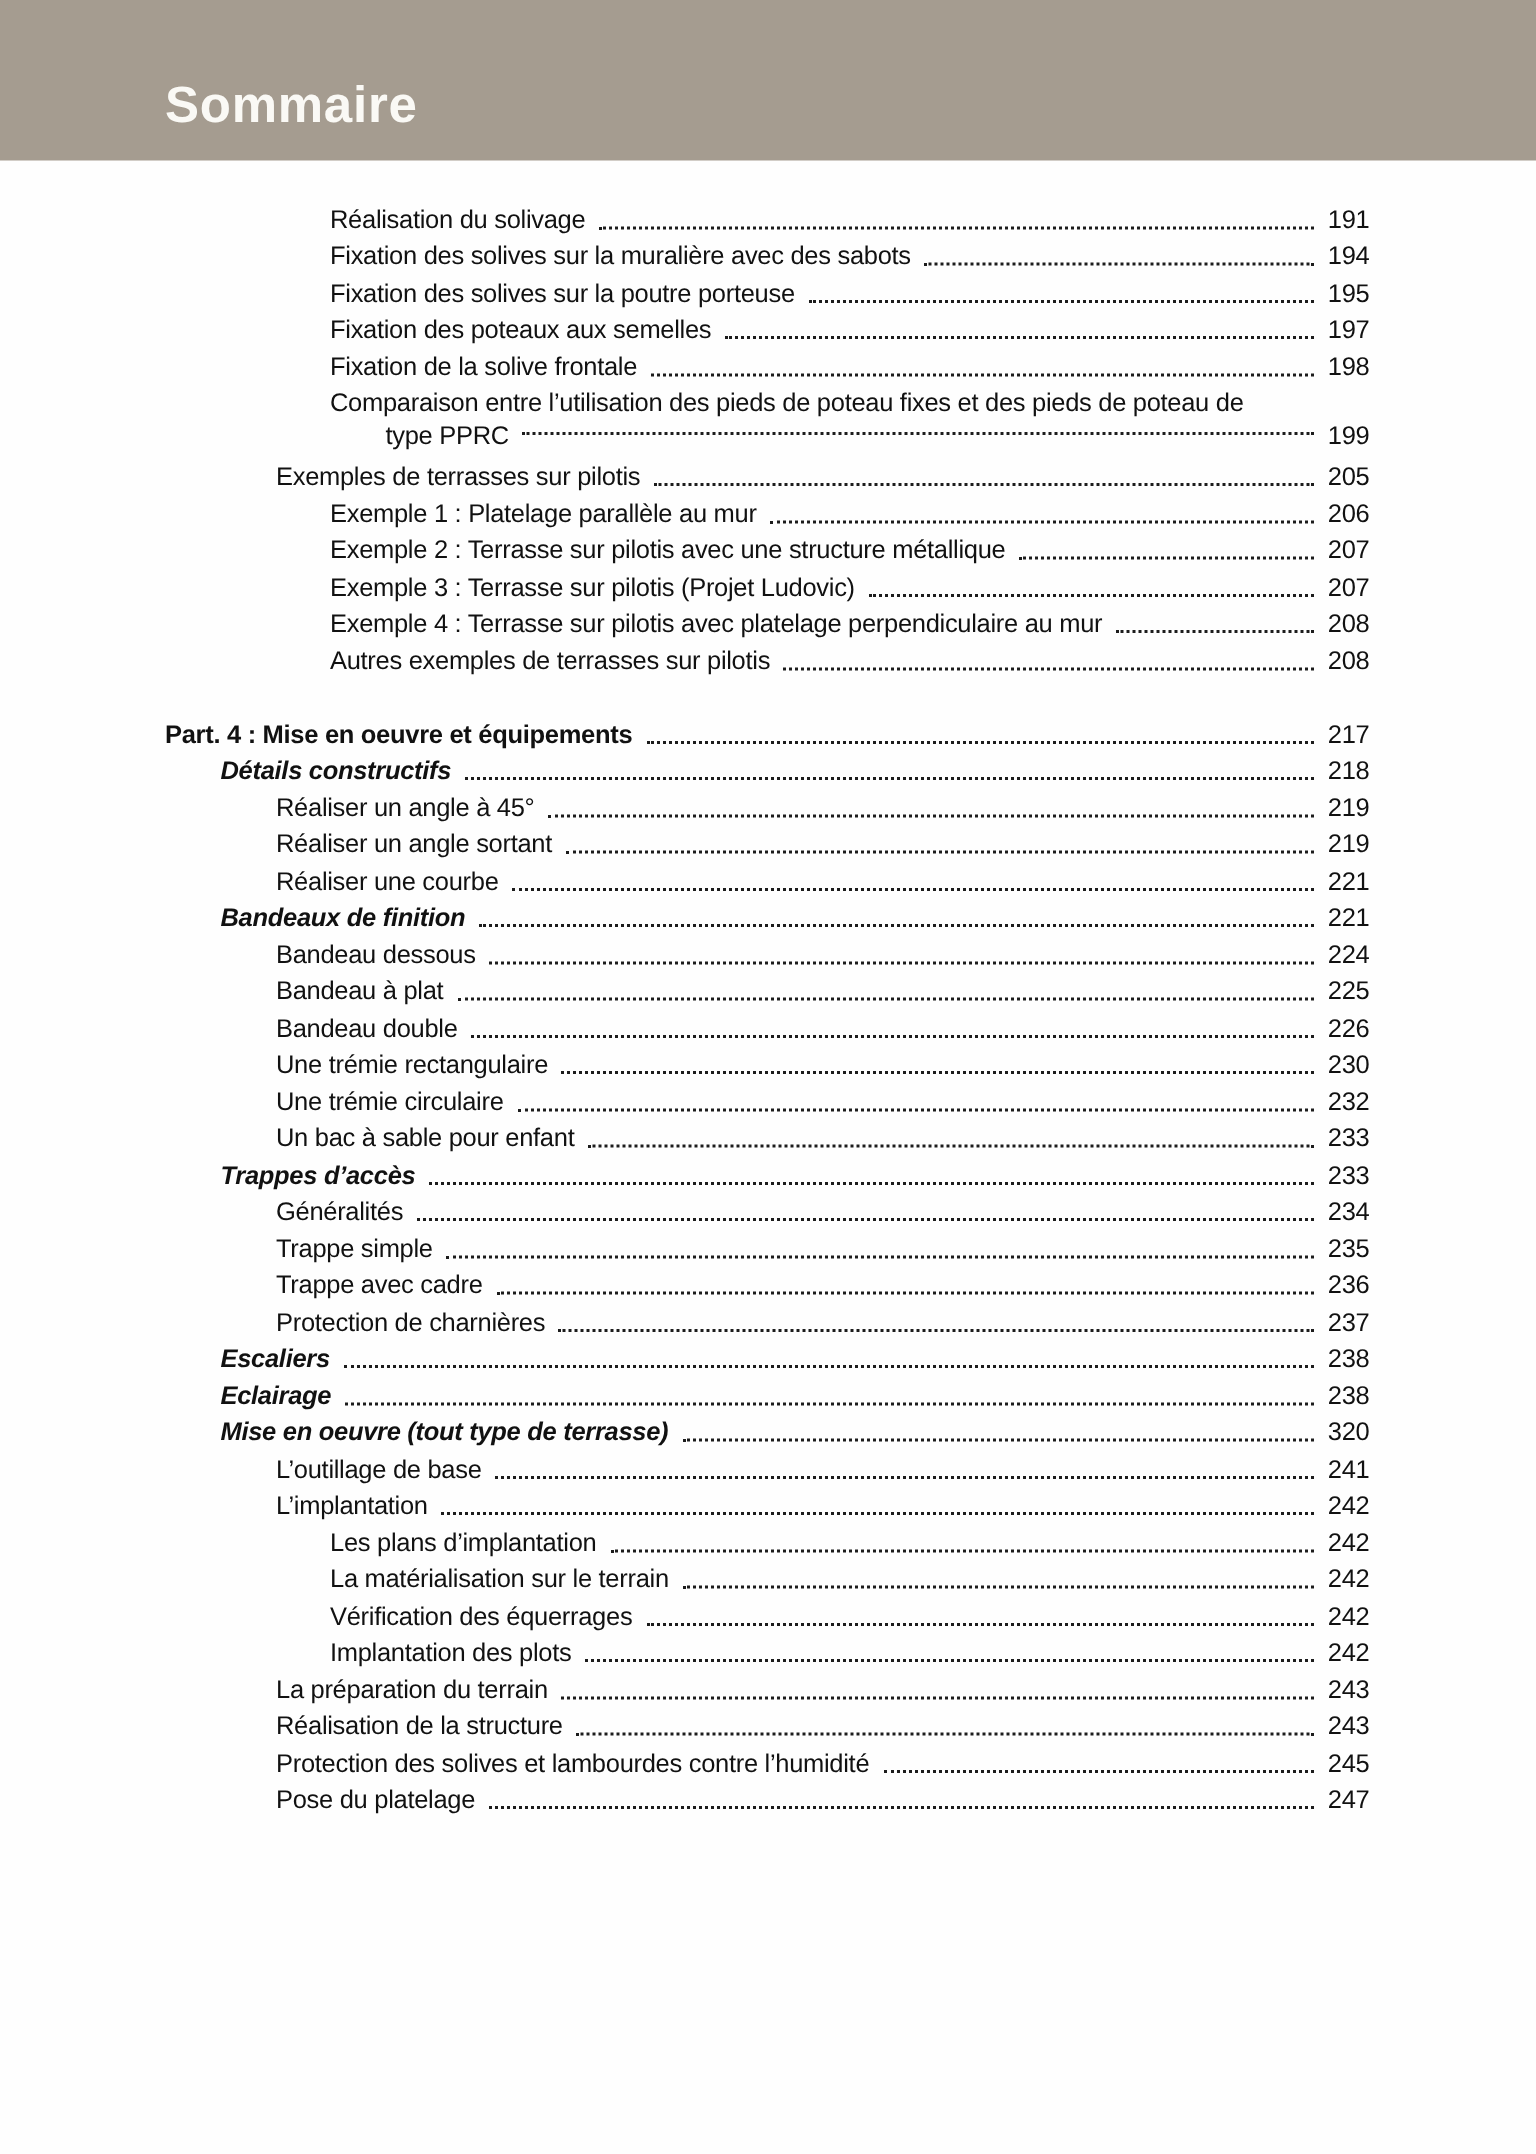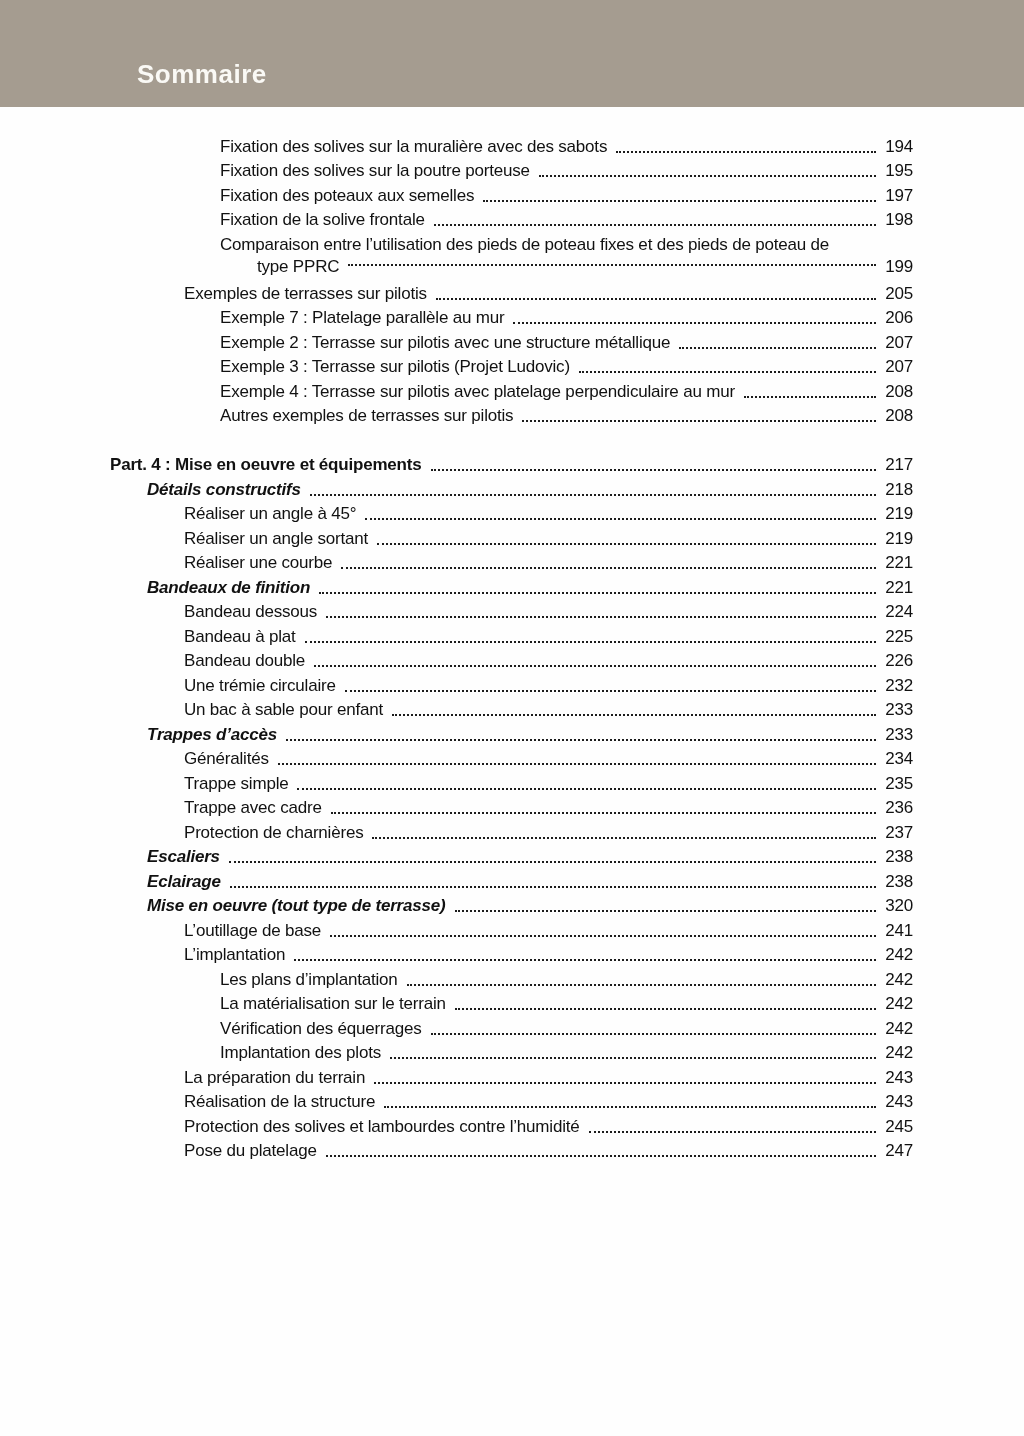--- a/index.html
+++ b/index.html
@@ -15,25 +15,24 @@
     background: #fefefe;
   }
   .header-band {
     width: 1024px; height: 107px;
     background: #a59c90;
     display: flex;
     align-items: flex-end;
   }
   .header-title {
     color: #faf9f5;
-    font-size: 26px;
+    font-size: 34px;
     font-weight: bold;
     letter-spacing: 0.5px;
     padding: 0 0 17px 110px;
-    margin-left: 27px;
   }
   .toc {
     padding: 25px 111px 0 110px;
     font-size: 17px;
     color: #111111;
     letter-spacing: -0.2px;
   }
   .toc-row {
     display: flex;
     align-items: flex-end;
@@ -66,20 +65,25 @@
 </head>
 <body>
 
 <div class="page">
   <div class="header-band">
     <div class="header-title">Sommaire</div>
   </div>
 
   <div class="toc" id="toc-container">
       <div class="toc-row lvl-3 style-regular">
+        <span class="toc-label">Réalisation du solivage</span>
+        <span class="toc-dots"></span>
+        <span class="toc-page">191</span>
+      </div>
+      <div class="toc-row lvl-3 style-regular">
         <span class="toc-label">Fixation des solives sur la muralière avec des sabots</span>
         <span class="toc-dots"></span>
         <span class="toc-page">194</span>
       </div>
       <div class="toc-row lvl-3 style-regular">
         <span class="toc-label">Fixation des solives sur la poutre porteuse</span>
         <span class="toc-dots"></span>
         <span class="toc-page">195</span>
       </div>
       <div class="toc-row lvl-3 style-regular">
@@ -99,21 +103,21 @@
         <span class="toc-label">type PPRC</span>
         <span class="toc-dots"></span>
         <span class="toc-page">199</span>
       </div>
       <div class="toc-row lvl-2 style-regular">
         <span class="toc-label">Exemples de terrasses sur pilotis</span>
         <span class="toc-dots"></span>
         <span class="toc-page">205</span>
       </div>
       <div class="toc-row lvl-3 style-regular">
-        <span class="toc-label">Exemple 7 : Platelage parallèle au mur</span>
+        <span class="toc-label">Exemple 1 : Platelage parallèle au mur</span>
         <span class="toc-dots"></span>
         <span class="toc-page">206</span>
       </div>
       <div class="toc-row lvl-3 style-regular">
         <span class="toc-label">Exemple 2 : Terrasse sur pilotis avec une structure métallique</span>
         <span class="toc-dots"></span>
         <span class="toc-page">207</span>
       </div>
       <div class="toc-row lvl-3 style-regular">
         <span class="toc-label">Exemple 3 : Terrasse sur pilotis (Projet Ludovic)</span>
@@ -167,20 +171,25 @@
       </div>
       <div class="toc-row lvl-2 style-regular">
         <span class="toc-label">Bandeau à plat</span>
         <span class="toc-dots"></span>
         <span class="toc-page">225</span>
       </div>
       <div class="toc-row lvl-2 style-regular">
         <span class="toc-label">Bandeau double</span>
         <span class="toc-dots"></span>
         <span class="toc-page">226</span>
+      </div>
+      <div class="toc-row lvl-2 style-regular">
+        <span class="toc-label">Une trémie rectangulaire</span>
+        <span class="toc-dots"></span>
+        <span class="toc-page">230</span>
       </div>
       <div class="toc-row lvl-2 style-regular">
         <span class="toc-label">Une trémie circulaire</span>
         <span class="toc-dots"></span>
         <span class="toc-page">232</span>
       </div>
       <div class="toc-row lvl-2 style-regular">
         <span class="toc-label">Un bac à sable pour enfant</span>
         <span class="toc-dots"></span>
         <span class="toc-page">233</span>

